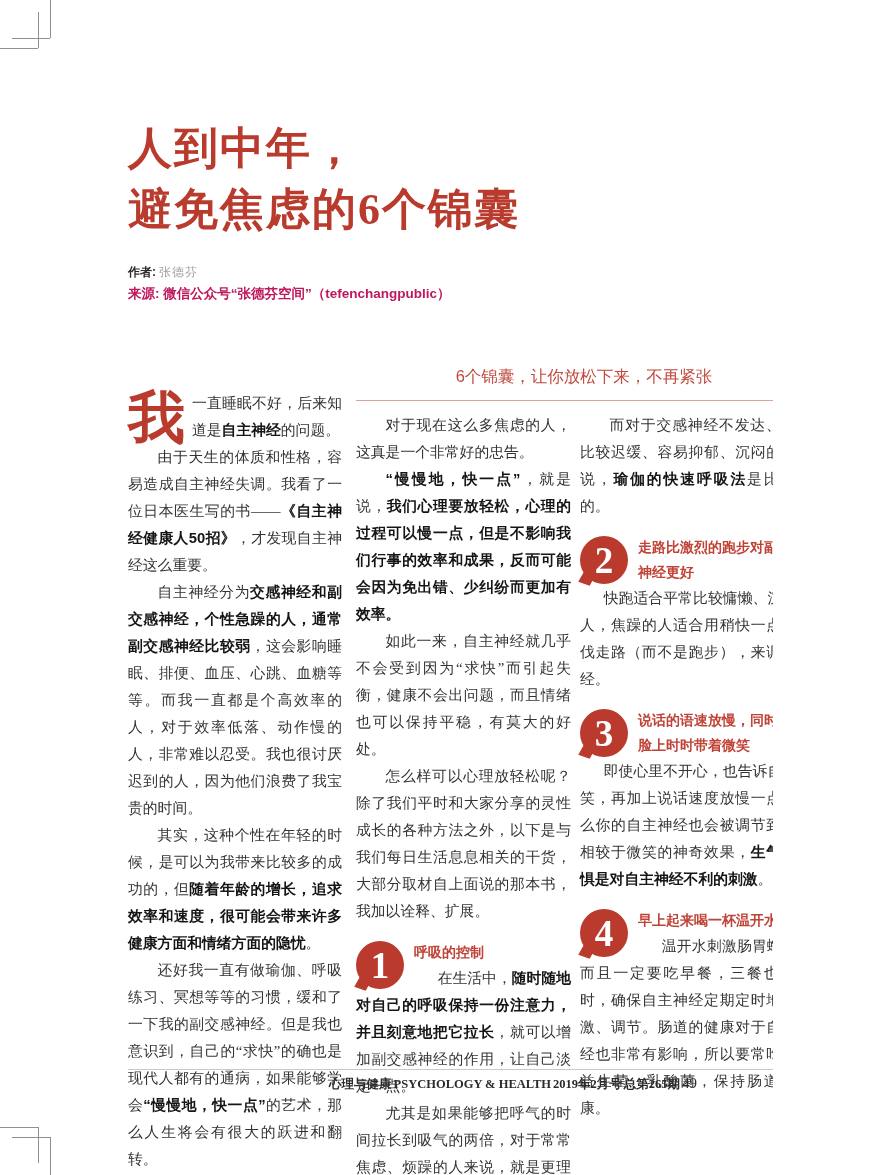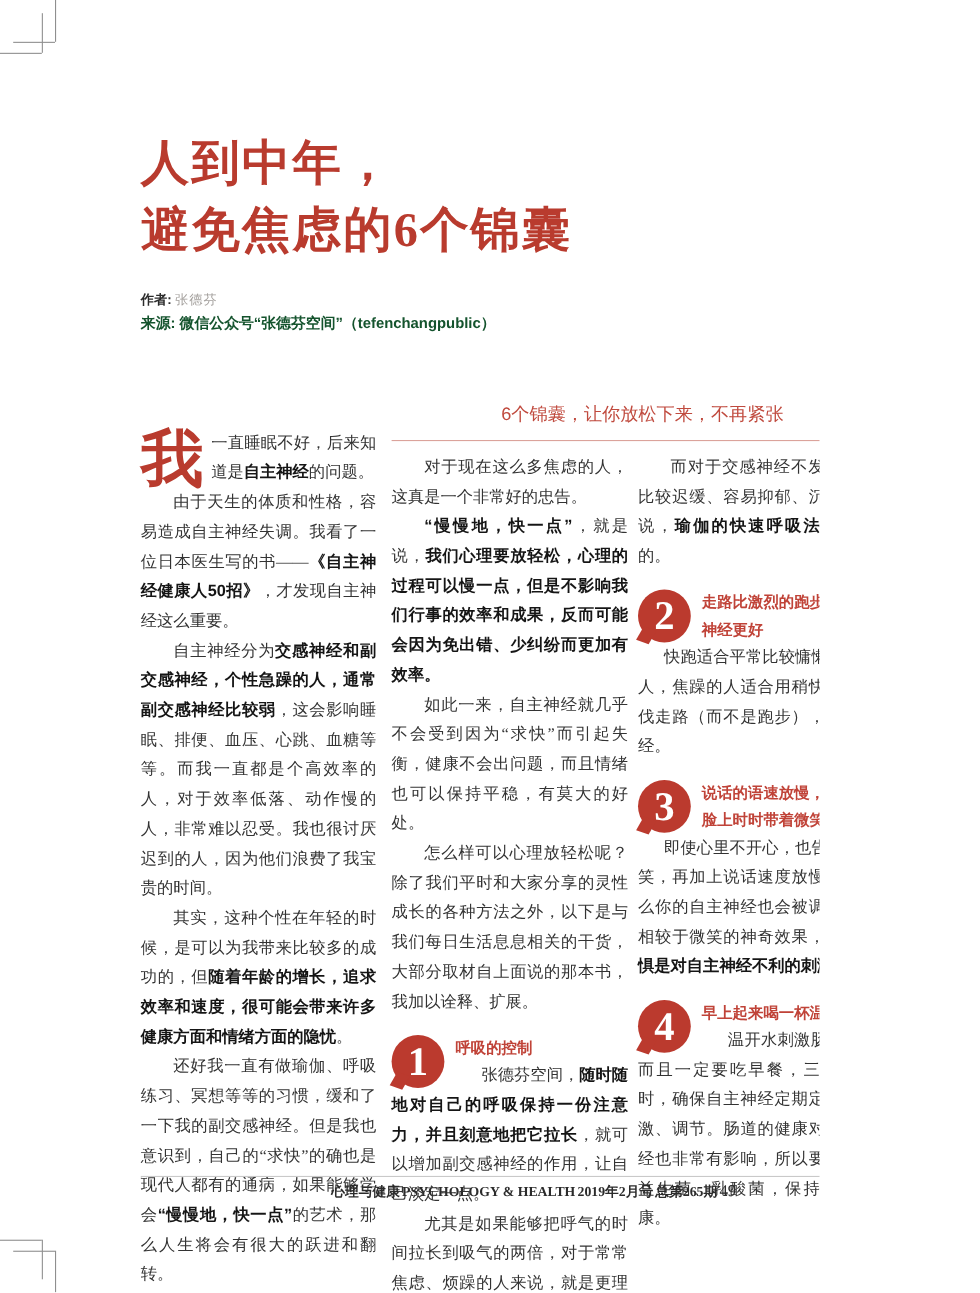--- a/index.html
+++ b/index.html
@@ -1,27 +1,27 @@
 <!DOCTYPE html>
 <html><head>
 <meta charset="utf-8">
 <style>
   html,body{margin:0;padding:0;background:#fff;}
   .page{position:relative;width:745px;height:1175px;background:#fff;overflow:hidden;
-        font-family:"Liberation Serif","DejaVu Serif",serif;color:#333;}
+        font-family:"Liberation Serif","DejaVu Serif",serif;color:#333;padding-left:28px;}
   
   .cl{position:absolute;background:#8f8f8f;}
   
   .masthead{position:absolute;left:128px;top:118px;width:560px;}
   .title{margin:0;font-weight:700;color:#b93b2e;font-size:44px;line-height:61px;letter-spacing:2px;}
   .byline{margin-top:22px;font-size:12px;line-height:21px;}
   .lbl{font-family:"Liberation Sans","DejaVu Sans",sans-serif;font-weight:700;color:#2b2b2b;}
   .author-name{color:#a4a09d;letter-spacing:1px;}
   .source-line{font-family:"Liberation Sans","DejaVu Sans",sans-serif;font-weight:700;
-               color:#14532d;font-size:13.5px;line-height:21px;}
+               color:#be185d;font-size:13.5px;line-height:21px;}
   
   .subtitle{position:absolute;left:356px;top:366px;width:456px;text-align:center;
             font-family:"Liberation Sans","DejaVu Sans",sans-serif;font-weight:400;
             color:#c04a3e;font-size:16.5px;padding-bottom:12px;border-bottom:1px solid #dba39b;}
   
   .col{position:absolute;font-size:14.8px;line-height:27px;text-align:justify;color:#333;}
   .col1{left:128px;top:390px;width:214px;}
   .col2{left:356px;top:412px;width:215px;}
   .col3{left:580px;top:412px;width:232px;}
   .p{margin:0;text-indent:2em;}
@@ -95,21 +95,21 @@
   <section class="col col2">
     <p class="p"><span>对于现在这么多焦虑的人，这真是一个非常好的忠告。</span></p>
     <p class="p"><span class="em">“慢慢地，快一点”</span><span>，就是说，</span><span class="em">我们心理要放轻松，心理的过程可以慢一点，但是不影响我们行事的效率和成果，反而可能会因为免出错、少纠纷而更加有效率。</span></p>
     <p class="p"><span>如此一来，自主神经就几乎不会受到因为“求快”而引起失衡，健康不会出问题，而且情绪也可以保持平稳，有莫大的好处。</span></p>
     <p class="p"><span>怎么样可以心理放轻松呢？除了我们平时和大家分享的灵性成长的各种方法之外，以下是与我们每日生活息息相关的干货，大部分取材自上面说的那本书，我加以诠释、扩展。</span></p>
     <div class="item">
       <span class="badge">
           <span class="num">1</span>
         </span>
       <h3 class="iheading">呼吸的控制</h3>
-      <p class="ibody"><span>张德芬空间，</span><span class="em">随时随地对自己的呼吸保持一份注意力，并且刻意地把它拉长</span><span>，就可以增加副交感神经的作用，让自己淡定一点。</span></p>
+      <p class="ibody"><span>在生活中，</span><span class="em">随时随地对自己的呼吸保持一份注意力，并且刻意地把它拉长</span><span>，就可以增加副交感神经的作用，让自己淡定一点。</span></p>
     </div>
     <p class="p"><span>尤其是如果能够把呼气的时间拉长到吸气的两倍，对于常常焦虑、烦躁的人来说，就是更理想的调解自主神经的方法。</span></p>
   </section>
 
   <section class="col col3">
     <p class="p"><span>而对于交感神经不发达、平常比较迟缓、容易抑郁、沉闷的人来说，</span><span class="em">瑜伽的快速呼吸法</span><span>是比较好的。</span></p>
     <div class="item">
       <span class="badge">
           <span class="num">2</span>
         </span>

